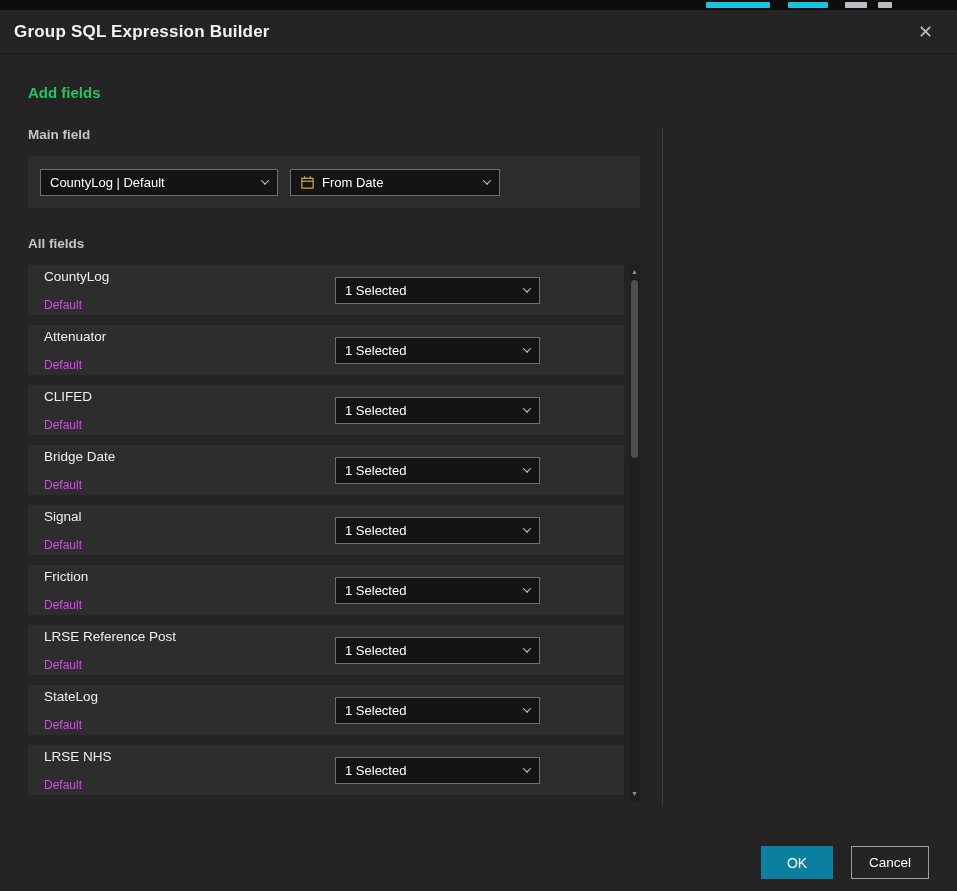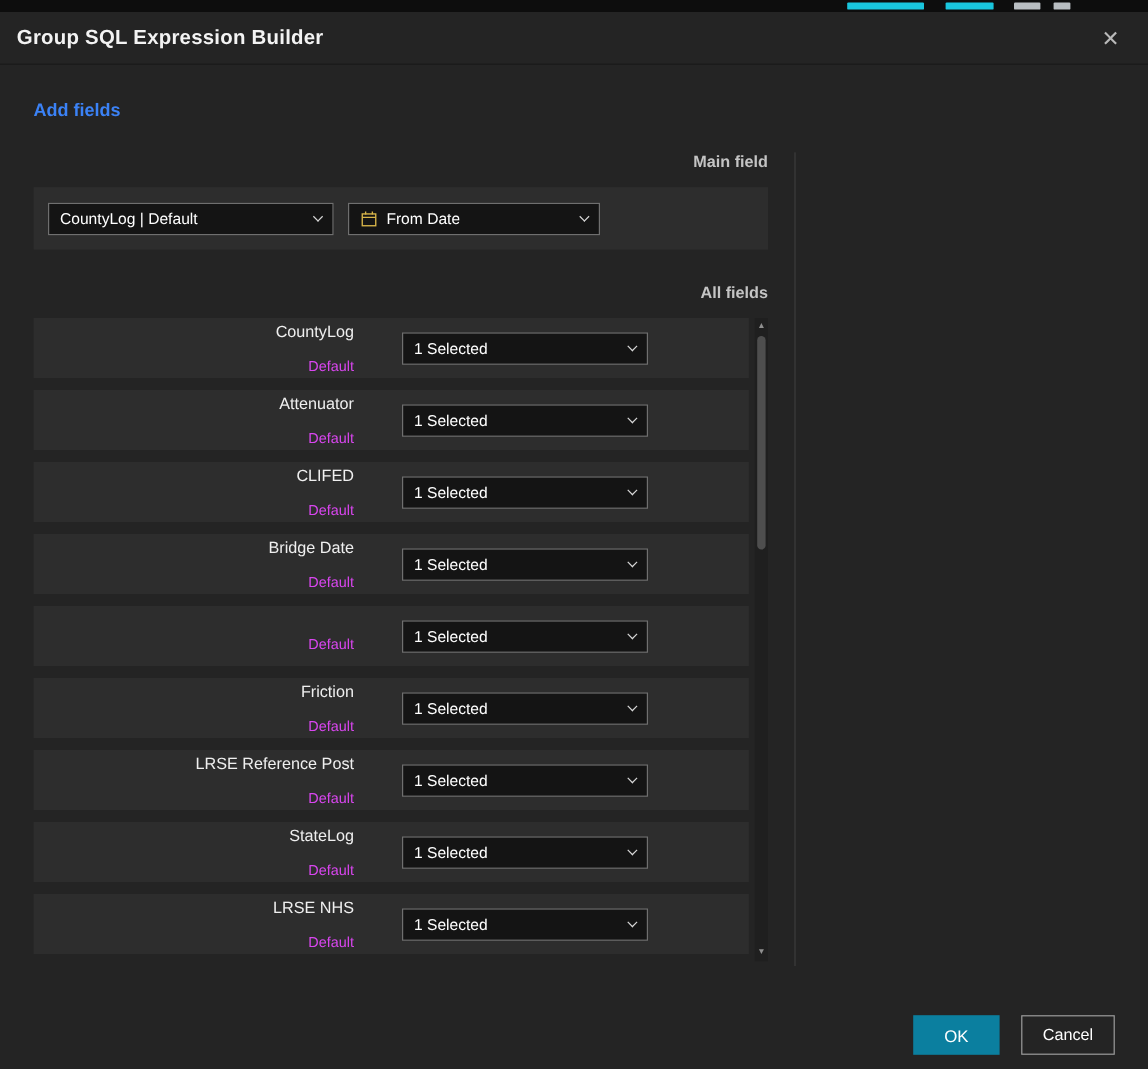--- a/index.html
+++ b/index.html
@@ -25,23 +25,23 @@
     padding:0 18px 0 14px; border-bottom:1px solid #1a1a1a;
   }
   .dlg-title { font-size:17px; font-weight:bold; color:#f3f3f3; letter-spacing:.2px; }
   .close-btn {
     margin-left:auto; background:none; border:none; color:#b9b9b9;
     font-size:18px; line-height:18px; cursor:pointer; padding:4px 6px;
     font-family:"Liberation Sans", sans-serif;
   }
 
   .content { padding:0 29px 0 28px; }
-  .add-fields-heading { margin:30px 0 0; font-size:15px; font-weight:bold; color:#3b82f6; }
-
-  .columns { display:flex; margin-top:26px;text-align:right; }
+  .add-fields-heading { margin:30px 0 0; font-size:15px; font-weight:bold; color:#22c55e; }
+
+  .columns { display:flex; margin-top:26px; }
   .left-pane { width:612px; }
   .v-divider { width:1px; background:#3d3d3d; margin-left:22px; }
   .right-pane { flex:1; padding-left:26px; }
 
   .col-label { font-size:13.5px; font-weight:bold; color:#c4c4c4; }
 
   .main-bar {
     margin-top:14px; background:#2d2d2d; height:52px;
     display:flex; align-items:center; padding:0 12px; gap:12px; width:100%;
   }
@@ -195,20 +195,21 @@
       <span class="row-sub">Default</span>
     </div>
     <div class="selectbox row-select">
       <span class="sel-text">1 Selected</span>
       <span class="chev"></span>
     </div>
   </div>
 
   <div class="row">
     <div class="names">
+      <span class="row-name">Signal</span>
       <span class="row-sub">Default</span>
     </div>
     <div class="selectbox row-select">
       <span class="sel-text">1 Selected</span>
       <span class="chev"></span>
     </div>
   </div>
 
   <div class="row">
     <div class="names">

